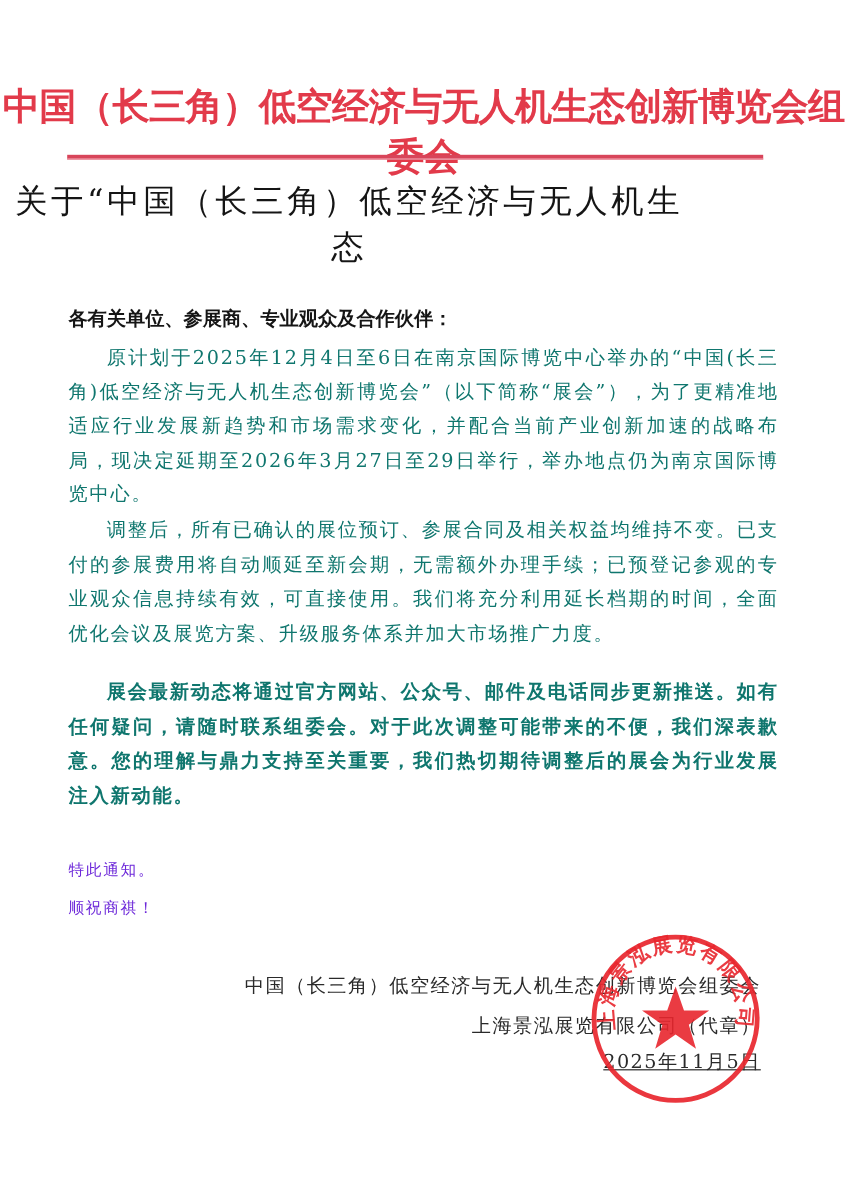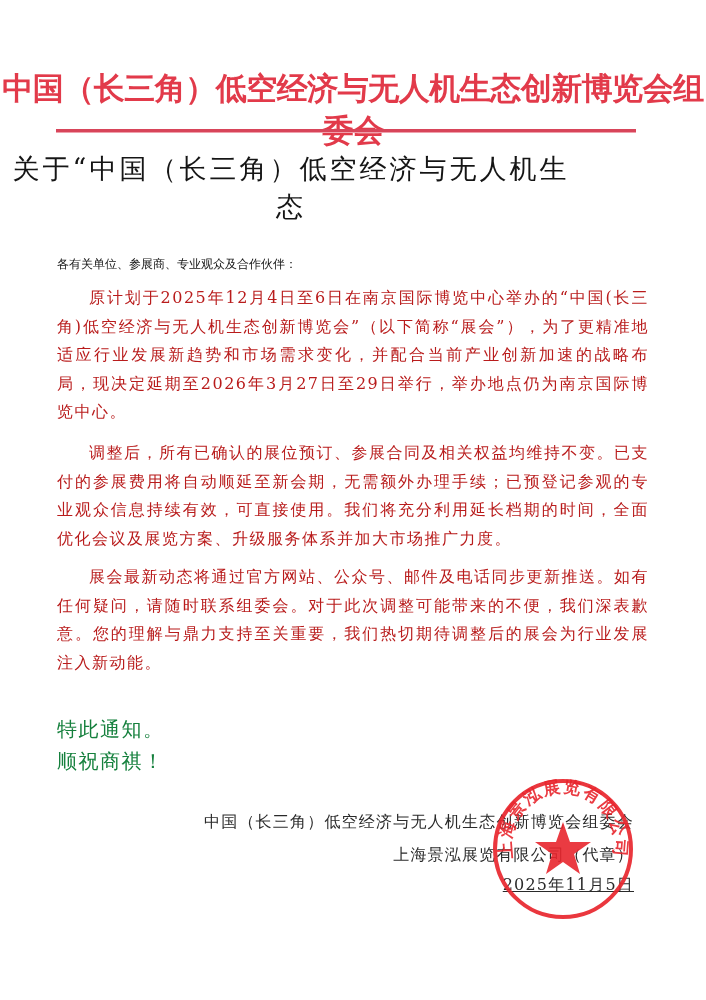--- a/index.html
+++ b/index.html
@@ -5,28 +5,28 @@
   html, body { margin: 0; padding: 0; background: #ffffff; }
   body { width: 706px; height: 1000px; position: relative; overflow: hidden;
          font-family: "DejaVu Serif", "Liberation Serif", serif; color: #1e1e1e; }
   .org-header { position: absolute; left: 0; top: 68px; width: 706px; text-align: center;
                 font-family: "DejaVu Sans", sans-serif; font-weight: bold;
                 font-size: 31px; color: #e23a4a; letter-spacing: -0.5px; }
   .red-rule { position: absolute; left: 56px; top: 129px; width: 580px; height: 3px;
               background: #d8455a; border-bottom: 1px solid #f0a0ac; }
   .title { position: absolute; left: 0; top: 150px; width: 582px; text-align: center;
            font-size: 27px; line-height: 38px; color: #151515; letter-spacing: 3px; }
-  .salutation { position: absolute; left: 57px; top: 256px; font-size: 12px; font-weight: normal;
+  .salutation { position: absolute; left: 57px; top: 256px; font-size: 16px; font-weight: bold;
                 font-family: "DejaVu Sans", sans-serif; color: #151515; }
   .para { position: absolute; left: 57px; width: 592px; font-size: 16px; line-height: 28.5px;
-          text-indent: 32px; color: #b91c1c; letter-spacing: 1.5px; text-align: justify; }
+          text-indent: 32px; color: #0f766e; letter-spacing: 1.5px; text-align: justify; }
   .p1 { top: 284px; }
-  .p2 { top: 428px; margin-top: 11px; }
-  .p3 { top: 563px; }
-  .closing { position: absolute; left: 57px; font-size: 20px; color: #15803d; letter-spacing: 1.5px; }
+  .p2 { top: 428px; }
+  .p3 { top: 563px; font-weight: bold; }
+  .closing { position: absolute; left: 57px; font-size: 13px; color: #6d28d9; letter-spacing: 1.5px; }
   .c1 { top: 716px; }
   .c2 { top: 748px; text-align: right; }
   .sign { position: absolute; right: 72px; text-align: right; font-size: 16px; color: #2a2a2a; letter-spacing: 1.2px; }
   .s1 { top: 812px; }
   .s2 { top: 845px; }
   .s3 { top: 875px; text-decoration: underline; }
   .seal { position: absolute; left: 488px; top: 774px; width: 150px; height: 150px; pointer-events: none; }
 </style>
 </head>
 <body>

